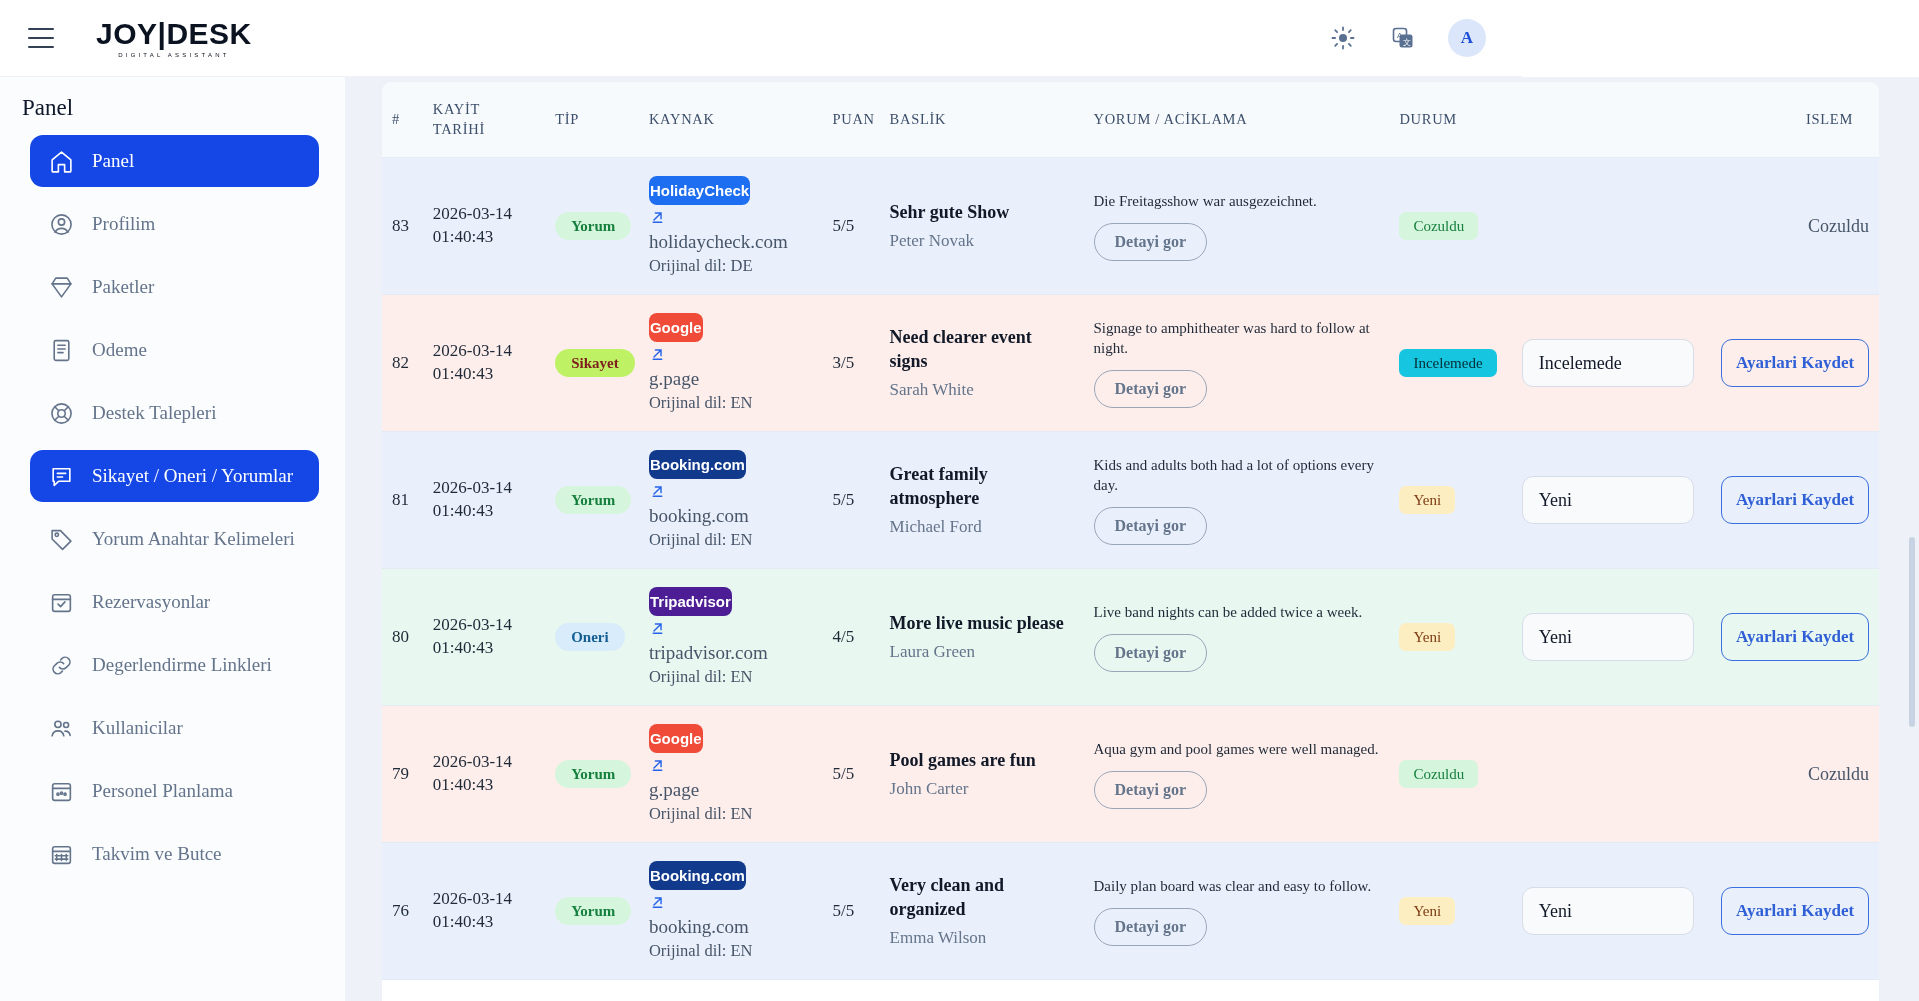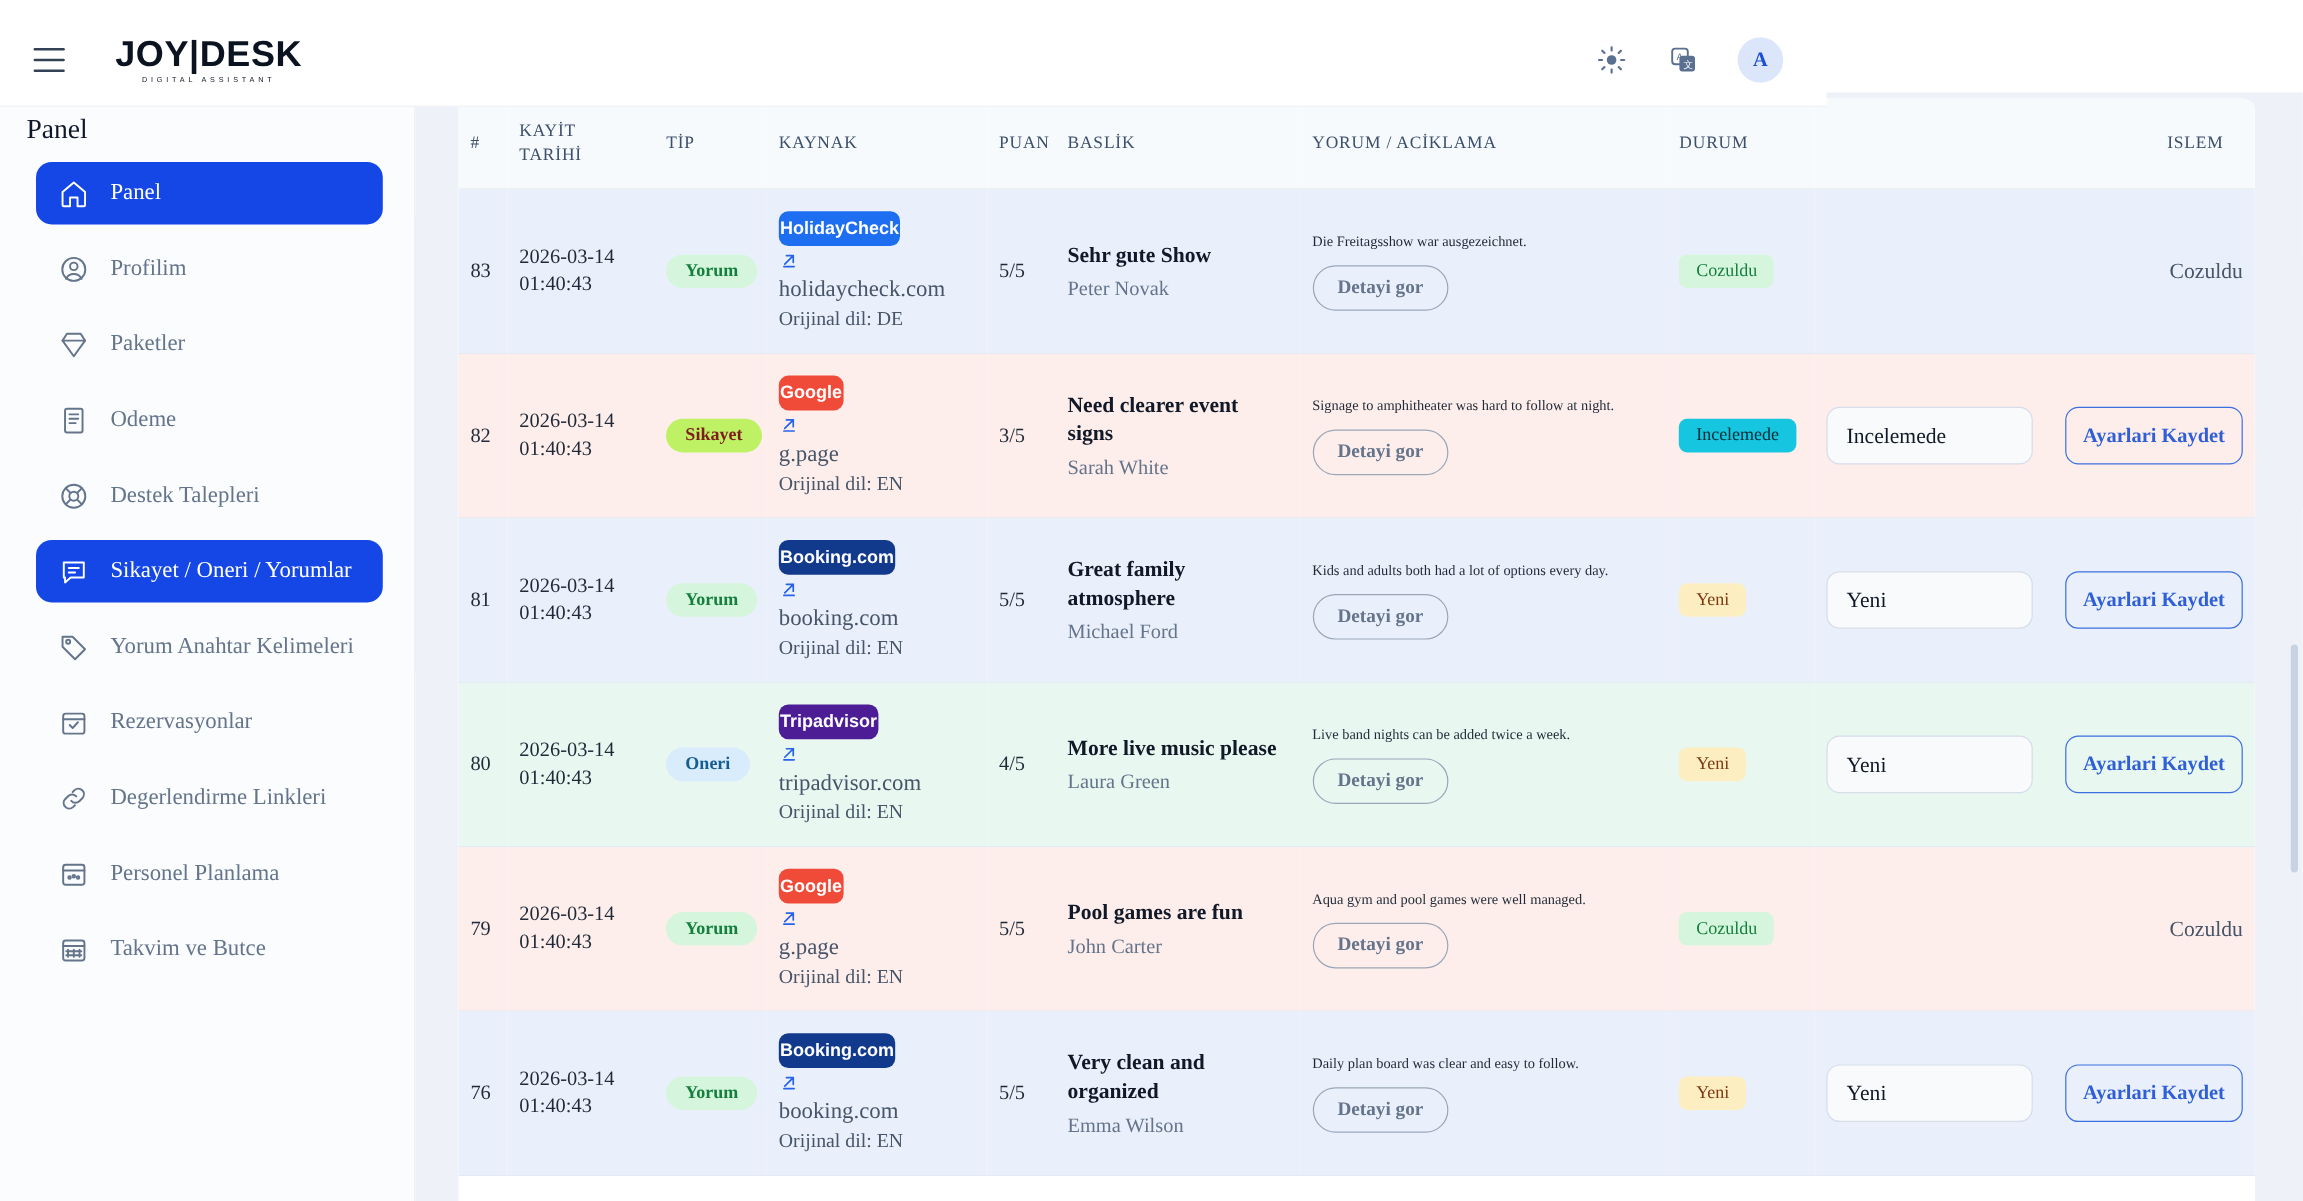--- a/index.html
+++ b/index.html
@@ -6,21 +6,21 @@
   html, body {
     width: 1919px; height: 1001px;
     font-family: "Liberation Serif", "DejaVu Serif", serif;
     background: #ffffff;
     overflow: hidden;
   }
   .app { position: relative; width: 1919px; height: 1001px; }
 
   
   .topbar {
-    position: absolute; top: 12px; left: 0; width: 1522px; height: 77px;
+    position: absolute; top: 0; left: 0; width: 1522px; height: 77px;
     background: #ffffff; border-bottom: 1px solid #eef1f6;
     display: flex; align-items: center; z-index: 40;
   }
   .hamburger { width: 26px; height: 20px; margin-left: 28px; cursor: pointer;
     display: flex; flex-direction: column; justify-content: space-between; }
   .hamburger span { display:block; height: 2px; background:#334155; border-radius:1px; }
   .brand { margin-left: 42px; display: flex; flex-direction: column; line-height: 1; }
   .brand-main { font-size: 30px; font-weight: 700; letter-spacing: 0.5px; color: #0b1220;
     font-family: "Liberation Sans", sans-serif; }
   .brand-sub { font-size: 6px; letter-spacing: 3.2px; color:#0b1220; text-align:center;
@@ -106,21 +106,21 @@
   .sb-google       { background:#f04a38; }
   .sb-booking      { background:#123a8c; }
   .sb-tripadvisor  { background:#4c1d95; }
   .extlink { color:#2563eb; font-size: 17px; text-decoration: underline; cursor:pointer; line-height:1; }
   .srcdom  { color:#475569; font-size: 19px; }
   .srclang { color:#475569; font-size: 16.5px; }
 
   .ttl { font-weight: 700; font-size: 18px; color:#111827; line-height: 1.32; }
   .author { color:#64748b; font-size: 17px; margin-top: 6px; }
 
-  .comtext { color:#1f2937; font-size: 12px; line-height: 1.35; }
+  .comtext { color:#1f2937; font-size: 15px; line-height: 1.35; }
   .detail-btn {
     display:inline-block; margin-top: 12px; padding: 9px 20px; border-radius: 999px;
     border: 1px solid #9aa6b8; background: transparent; color:#64748b;
     font-size: 16px; font-weight: 700; cursor: pointer;
     font-family: "Liberation Serif", serif;
   }
 
   .sbadge { display:inline-block; padding: 6px 14px; border-radius: 7px; font-size:15px; line-height:1.1; }
   .sb-cozuldu    { background:#d6f5dd; color:#15803d; }
   .sb-incelemede { background:#16c6e0; color:#062b33; }
@@ -263,20 +263,31 @@
             <svg width="25" height="25" viewBox="0 0 24 24" fill="none" stroke="currentColor" stroke-width="1.55" stroke-linejoin="round" stroke-linecap="round">
               <path d="M10 13.8a4.4 4.4 0 0 0 6.4.3l2.6-2.6a4.5 4.5 0 0 0-6.4-6.3l-1.5 1.5"></path>
               <path d="M14 10.2a4.4 4.4 0 0 0-6.4-.3L5 12.5a4.5 4.5 0 0 0 6.4 6.3l1.5-1.5"></path>
             </svg>
           </span>
           <span class="nlabel">Degerlendirme Linkleri</span>
         </div>
         <div class="nav-item">
           <span class="nav-icon">
             <svg width="25" height="25" viewBox="0 0 24 24" fill="none" stroke="currentColor" stroke-width="1.55" stroke-linejoin="round" stroke-linecap="round">
+              <circle cx="8.6" cy="8" r="3"></circle>
+              <circle cx="16.4" cy="8.6" r="2.4"></circle>
+              <path d="M3 19c.6-3.1 2.9-4.7 5.6-4.7S13.6 15.9 14.2 19"></path>
+              <path d="M15.2 14.6c2.4-.2 4.5 1.2 5.1 4"></path>
+            </svg>
+          </span>
+          <span class="nlabel">Kullanicilar</span>
+        </div>
+        <div class="nav-item">
+          <span class="nav-icon">
+            <svg width="25" height="25" viewBox="0 0 24 24" fill="none" stroke="currentColor" stroke-width="1.55" stroke-linejoin="round" stroke-linecap="round">
               <rect x="3.5" y="4.5" width="17" height="16" rx="2"></rect>
               <path d="M3.5 9h17"></path>
               <circle cx="8.6" cy="14.6" r="1"></circle>
               <circle cx="12" cy="13.6" r="1"></circle>
               <circle cx="15.4" cy="14.6" r="1"></circle>
             </svg>
           </span>
           <span class="nlabel">Personel Planlama</span>
         </div>
         <div class="nav-item">

